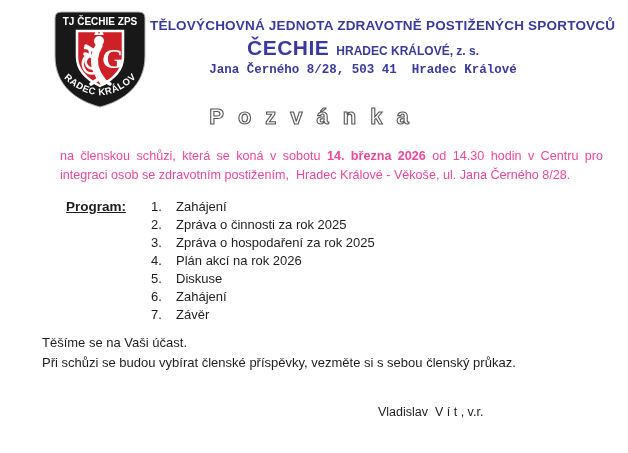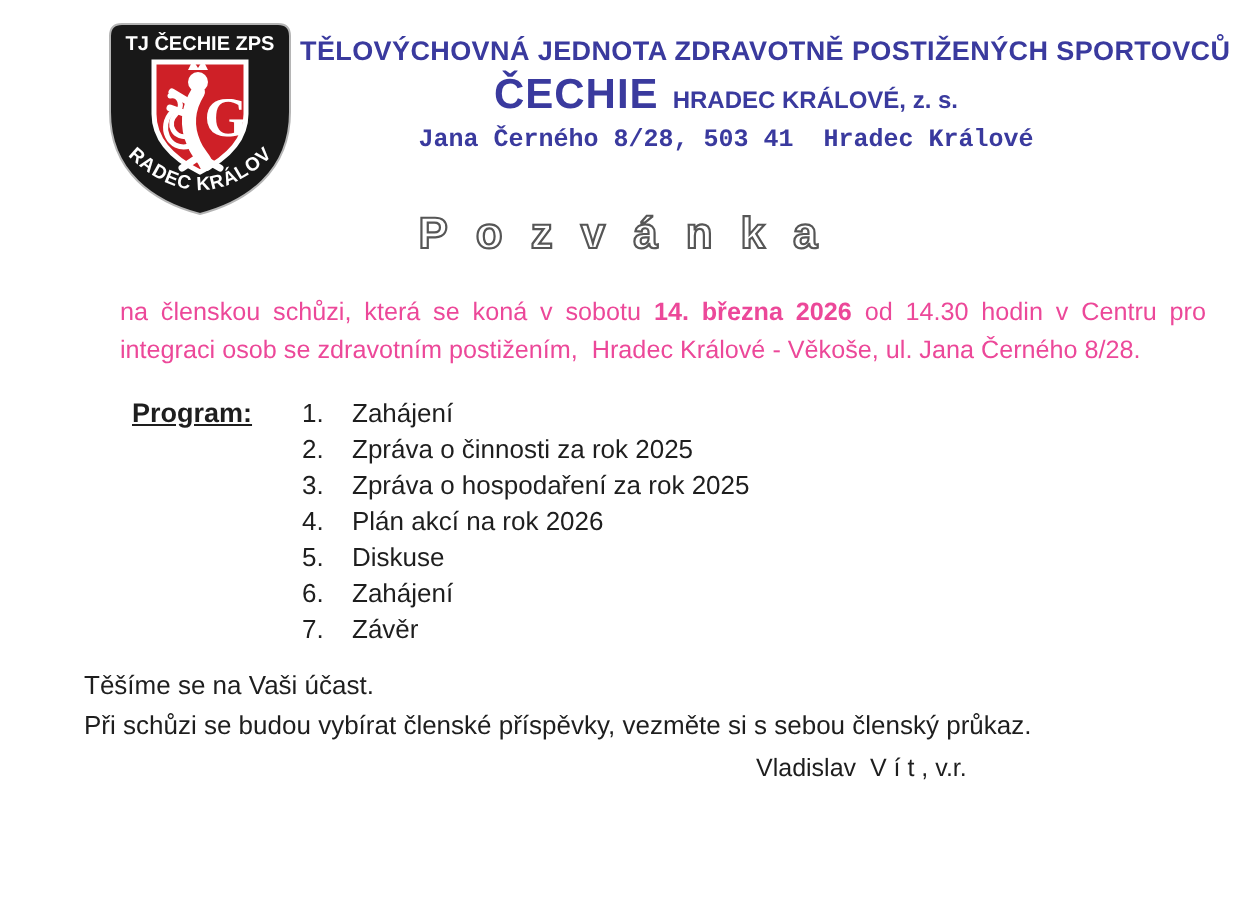--- a/index.html
+++ b/index.html
@@ -51,21 +51,21 @@
   ol.program-list li { counter-increment:pi; font-size:13px; line-height:18px; }
   ol.program-list li::before {
     content:counter(pi) "."; display:inline-block; width:25px;
   }
 
   
   .closing { position:absolute; left:42px; top:333px; width:560px;
     font-size:13px; line-height:20px; }
 
   
-  .signature { position:absolute; left:378px; top:375px;
+  .signature { position:absolute; left:378px; top:403px;
     font-size:12.5px; line-height:19.5px; }
   .sig-name { white-space:pre; }
 </style>
 </head>
 <body>
 
 <div class="page">
 
   <svg class="logo" viewBox="0 0 96 100">
     <path d="M9 2 H87 Q93 2 93 8 V46 C93 76 71 91 48 97 C25 91 3 76 3 46 V8 Q3 2 9 2 Z" fill="#181818" stroke="#b5b5b5" stroke-width="1"></path>

